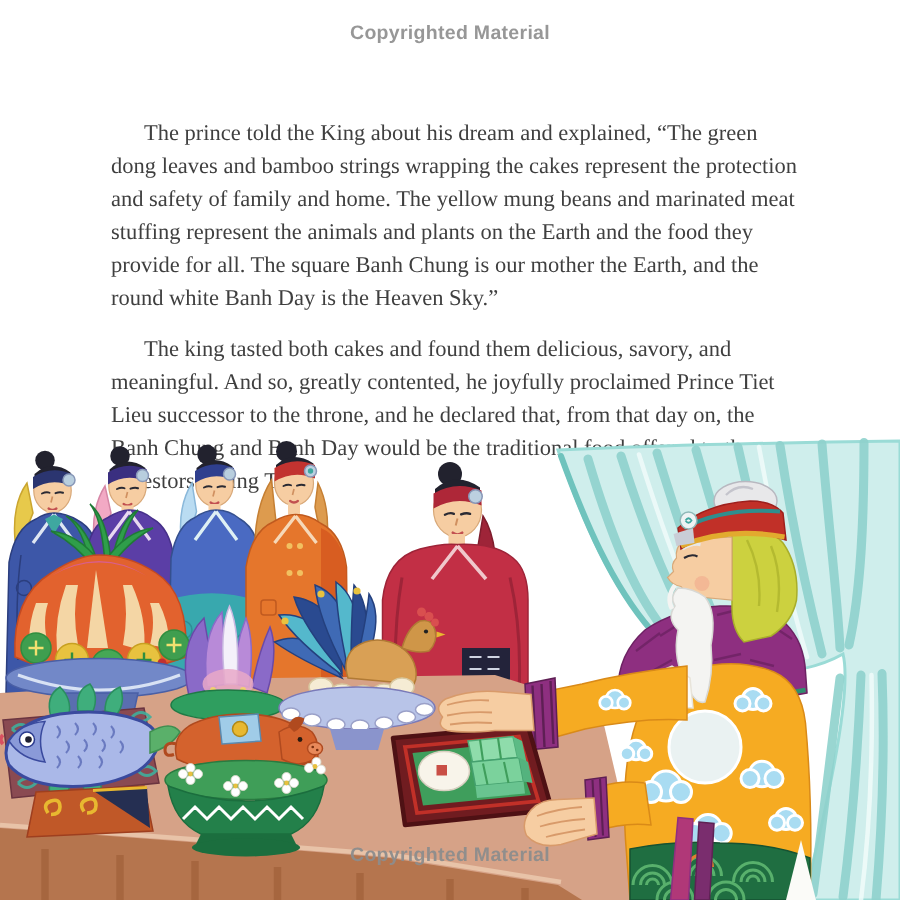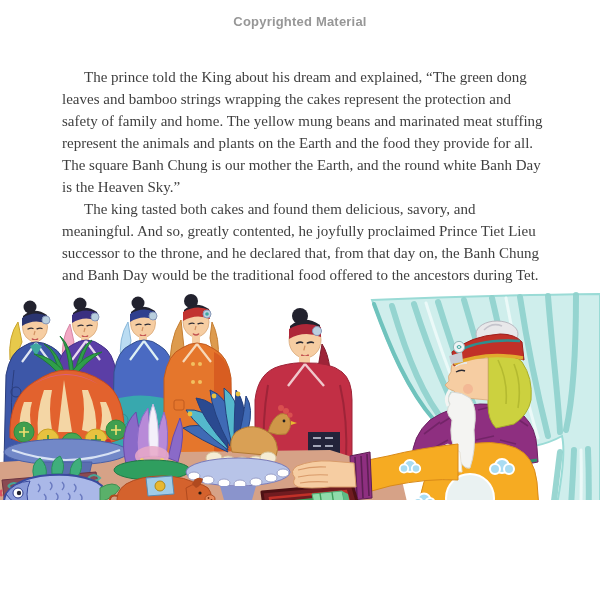--- a/index.html
+++ b/index.html
@@ -1,25 +1,25 @@
 <!DOCTYPE html>
 <html><head>
 <meta charset="utf-8">
 <style>
   html,body{margin:0;padding:0;}
-  .page{position:relative;width:600px;height:500px;background:#ffffff;overflow:hidden;
+  .page{position:relative;width:600px;height:600px;background:#ffffff;overflow:hidden;
         font-family:"Liberation Serif", serif;}
   .wm{position:absolute;width:600px;left:0;text-align:center;
       font-family:"Liberation Sans", sans-serif;font-weight:bold;font-size:13px;
       color:#979797;letter-spacing:.2px;}
   .wm.top{top:14px;}
   .wm.bottom{top:562px;color:#8d8d8d;opacity:.95;z-index:5;}
   .story{position:absolute;left:62px;top:66px;width:482px;font-size:15px;line-height:22px;
          color:#3f3f3f;text-align:left;}
-  .story p{margin:0;text-indent:22px;}
+  .story p{margin:12px;text-indent:22px;}
   .illo{position:absolute;left:0;top:290px;width:600px;height:310px;}
   .illo svg{display:block;}
 </style>
 </head>
 <body>
 
 <div class="page">
 
   <div class="wm top">Copyrighted Material</div>
 

